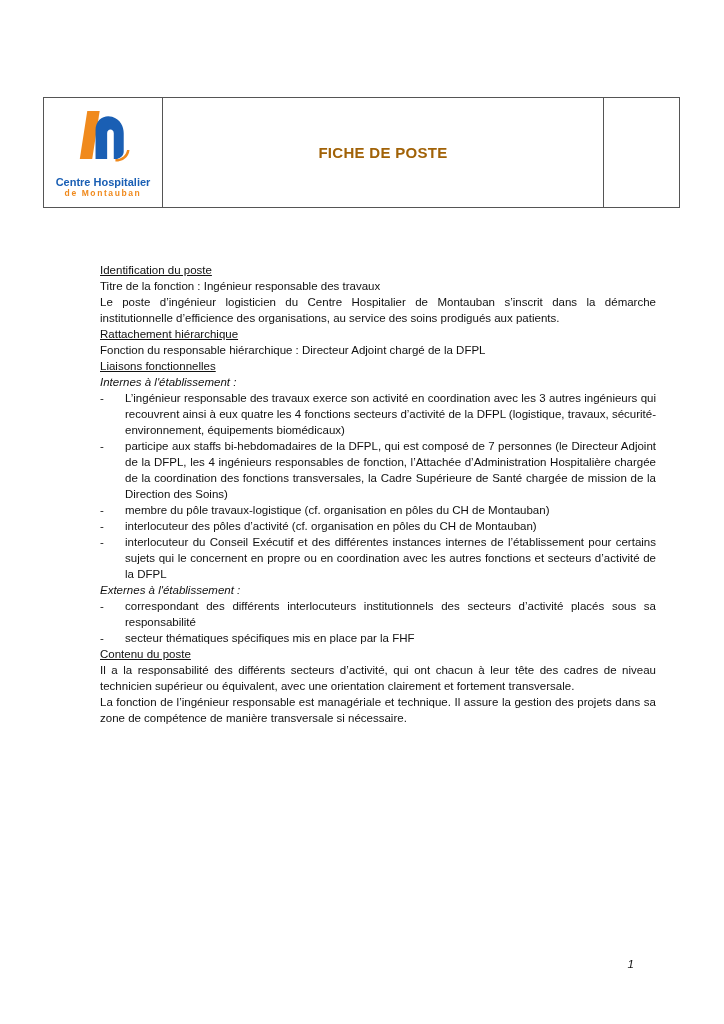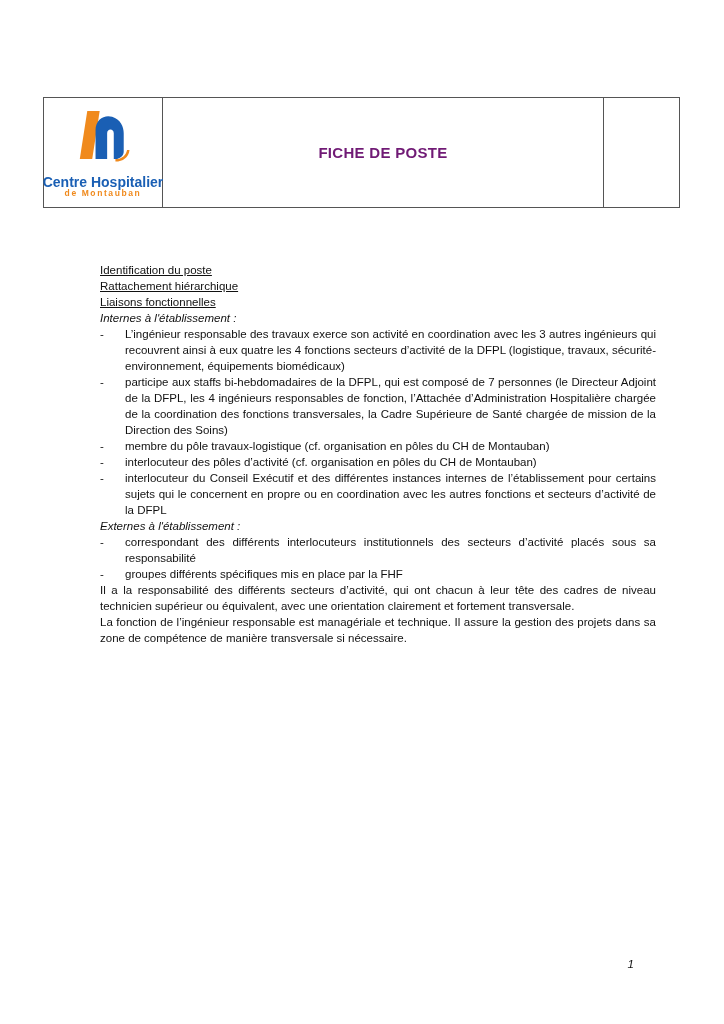--- a/index.html
+++ b/index.html
@@ -42,31 +42,31 @@
   }
   .title-cell {
     flex: 1;
     border-right: 1px solid #555555;
     display: flex;
     align-items: center;
     justify-content: center;
   }
   .right-cell { width: 75px; }
   .doc-title {
-    color: #701a75;
+    color: #a16207;
     font-weight: bold;
     font-size: 15px;
     letter-spacing: 0.3px;
   }
   .logo-mark { width: 58px; height: 56px; }
   .logo-l1 {
     margin-top: 14px;
     color: #1a5fb4;
     font-weight: bold;
-    font-size: 14px;
+    font-size: 11px;
     line-height: 11px;
     white-space: nowrap;
   }
   .logo-l2 {
     color: #f08a1d;
     font-weight: bold;
     font-size: 8.5px;
     line-height: 11px;
     letter-spacing: 1.6px;
     white-space: nowrap;
@@ -122,22 +122,25 @@
     </div>
     <div class="cell title-cell">
       <span class="doc-title">FICHE DE POSTE</span>
     </div>
     <div class="cell right-cell"></div>
   </div>
 
   <div class="doc-body">
 
     <p class="u-heading">Identification du poste</p>
+    <div class="mt10">Titre de la fonction : Ingénieur responsable des travaux</div>
+    <p class="para mt16">Le poste d’ingénieur logisticien du Centre Hospitalier de Montauban s’inscrit dans la démarche institutionnelle d’efficience des organisations, au service des soins prodigués aux patients.</p>
 
     <p class="u-heading mt22">Rattachement hiérarchique</p>
+    <div class="mt16">Fonction du responsable hiérarchique : Directeur Adjoint chargé de la DFPL</div>
 
     <p class="u-heading mt20">Liaisons fonctionnelles</p>
     <div class="italic-sub mt14">Internes à l'établissement :</div>
 
     <div class="mt14">
       <div class="bullet">
         <span class="dash">-</span>
         <span class="txt">L’ingénieur responsable des travaux exerce son activité en coordination avec les 3 autres ingénieurs qui recouvrent ainsi à eux quatre les 4 fonctions secteurs d’activité de la DFPL (logistique, travaux, sécurité-environnement, équipements biomédicaux)</span>
       </div>
       <div class="bullet">
@@ -160,24 +163,25 @@
 
     <div class="italic-sub mt12">Externes à l'établissement :</div>
 
     <div class="mt14">
       <div class="bullet">
         <span class="dash">-</span>
         <span class="txt">correspondant des différents interlocuteurs institutionnels des secteurs d’activité placés sous sa responsabilité</span>
       </div>
       <div class="bullet">
         <span class="dash">-</span>
-        <span class="txt">groupes différents spécifiques mis en place par la FHF</span>
+        <span class="txt">secteur thématiques spécifiques mis en place par la FHF</span>
       </div>
     </div>
 
+    <p class="u-heading mt18">Contenu du poste</p>
     <p class="para mt12">Il a la responsabilité des différents secteurs d’activité, qui ont chacun à leur tête des cadres de niveau technicien supérieur ou équivalent, avec une orientation clairement et fortement transversale.</p>
     <p class="para mt14">La fonction de l’ingénieur responsable est managériale et technique. Il assure la gestion des projets dans sa zone de compétence de manière transversale si nécessaire.</p>
 
   </div>
 
   <div class="page-num">1</div>
 
 </div>
 
 </body></html>

